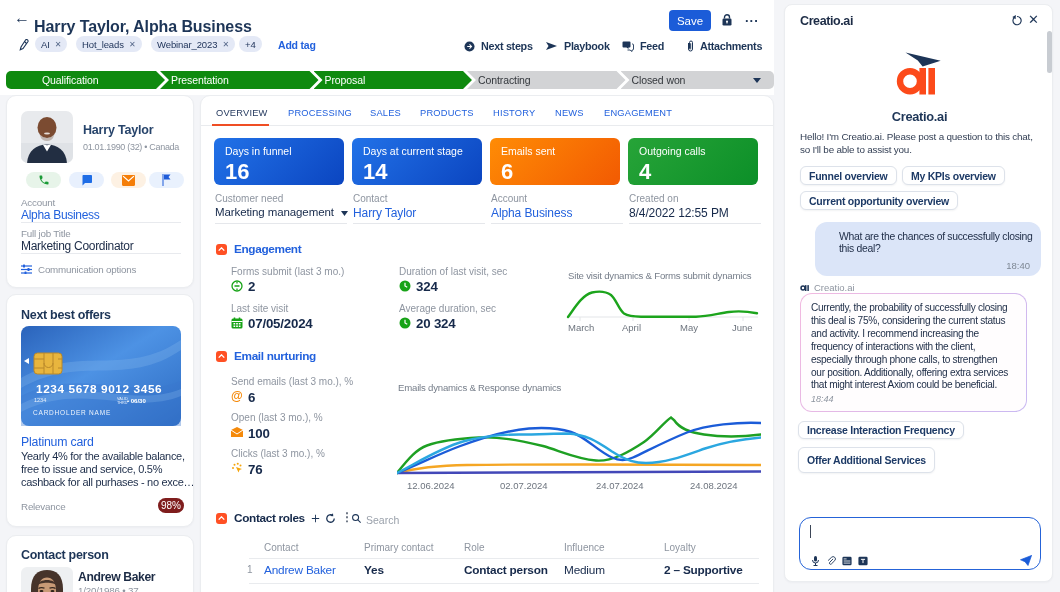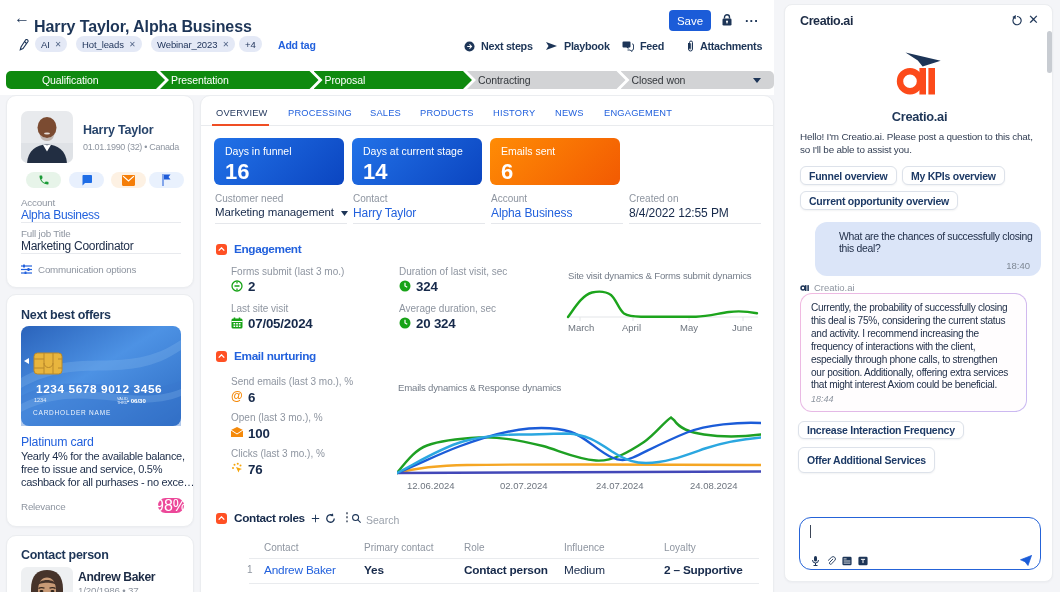--- a/index.html
+++ b/index.html
@@ -169,21 +169,21 @@
     <text x="15" y="67" font-family="Liberation Sans" font-size="11.8" font-weight="700" fill="#fff" letter-spacing="0.6">1234 5678 9012 3456</text>
     <text x="13" y="76" font-family="Liberation Sans" font-size="5.5" fill="#e8f0fb">1234</text>
     <text x="96" y="74" font-family="Liberation Sans" font-size="3.8" fill="#e8f0fb">VALID</text>
     <text x="96" y="78" font-family="Liberation Sans" font-size="3.8" fill="#e8f0fb">THRU</text>
     <text x="106" y="77" font-family="Liberation Sans" font-size="6" font-weight="700" fill="#fff">• 06/30</text>
     <text x="12" y="89" font-family="Liberation Sans" font-size="6.5" fill="#eef4fc" letter-spacing=".8">CARDHOLDER NAME</text>
   </svg>
   <div class="abs link" style="left:14px;top:140px;font-size:12.3px;letter-spacing:-.2px;">Platinum card</div>
   <div class="abs" style="left:14px;top:155px;font-size:11px;line-height:13.2px;color:#1d2d49;letter-spacing:-.3px;white-space:nowrap;">Yearly 4% for the available balance,<br>free to issue and service, 0.5%<br>cashback for all purhases - no exce…</div>
   <div class="abs lbl" style="left:14px;top:206px;">Relevance</div>
-  <div class="abs" style="left:151px;top:203px;width:26px;height:15px;background:#ec4899;border-radius:8px;color:#fff;font-size:16px;display:flex;align-items:center;justify-content:center;">98%</div>
+  <div class="abs" style="left:151px;top:203px;width:26px;height:15px;background:#7f1d1d;border-radius:8px;color:#fff;font-size:10px;display:flex;align-items:center;justify-content:center;">98%</div>
 </div>
 <div id="contactcard" class="card">
   <div class="abs" style="left:14px;top:12px;font-size:12.5px;font-weight:700;color:#1d3557;letter-spacing:-.3px;">Contact person</div>
   <svg class="abs" style="left:14px;top:31px;border-radius:6px;" width="52" height="49" viewBox="0 0 52 49">
     <rect width="52" height="49" fill="#eef0f2"></rect>
     <path d="M10,49 V22 C10,8 17,3 26,3 C35,3 42,8 42,22 V49 Z" fill="#46332a"></path>
     <path d="M17,49 V24 C17,14.5 21,10.5 26,10.5 C31,10.5 35,14.5 35,24 V49 Z" fill="#c89a76"></path>
     <path d="M15.5,19 C18,11 34,11 36.5,19 C33,14.5 19,14.5 15.5,19 Z" fill="#46332a"></path>
     <path d="M17.5,21.5 C19,20.3 22,20.3 23.5,21.3 M28.5,21.3 C30,20.3 33,20.3 34.5,21.5" stroke="#37281f" stroke-width="1.3" fill="none"></path>
     <ellipse cx="20.5" cy="24" rx="1.9" ry="1.1" fill="#2e2218"></ellipse>
@@ -208,20 +208,24 @@
       <div class="klbl">Days in funnel</div>
       <div class="knum">16</div>
     </div>
   <div class="kpi" style="left:151px;background:linear-gradient(135deg,#2272e8,#0b45c0);">
       <div class="klbl">Days at current stage</div>
       <div class="knum">14</div>
     </div>
   <div class="kpi" style="left:289px;background:linear-gradient(135deg,#ff8c05,#f25a02);">
       <div class="klbl">Emails sent</div>
       <div class="knum">6</div>
+    </div>
+  <div class="kpi" style="left:427px;background:linear-gradient(135deg,#27a438,#0c8f28);">
+      <div class="klbl">Outgoing calls</div>
+      <div class="knum">4</div>
     </div>
 
   <div class="fldlbl" style="left:14px;top:97px;">Customer need</div>
   <div class="fldval" style="left:14px;top:110px;font-size:11.5px;">Marketing management</div>
   <svg class="abs" style="left:140px;top:115px;" width="7" height="5">
       <path d="M0,0 L7,0 L3.5,5 Z" fill="#1d3557"></path>
     </svg>
   <div class="abs" style="left:14px;top:127px;width:132px;border-top:1px solid #e5e7eb;"></div>
   <div class="fldlbl" style="left:152px;top:97px;">Contact</div>
   <div class="fldval link" style="left:152px;top:110px;color:#2261dd;font-weight:400;">Harry Taylor</div>

